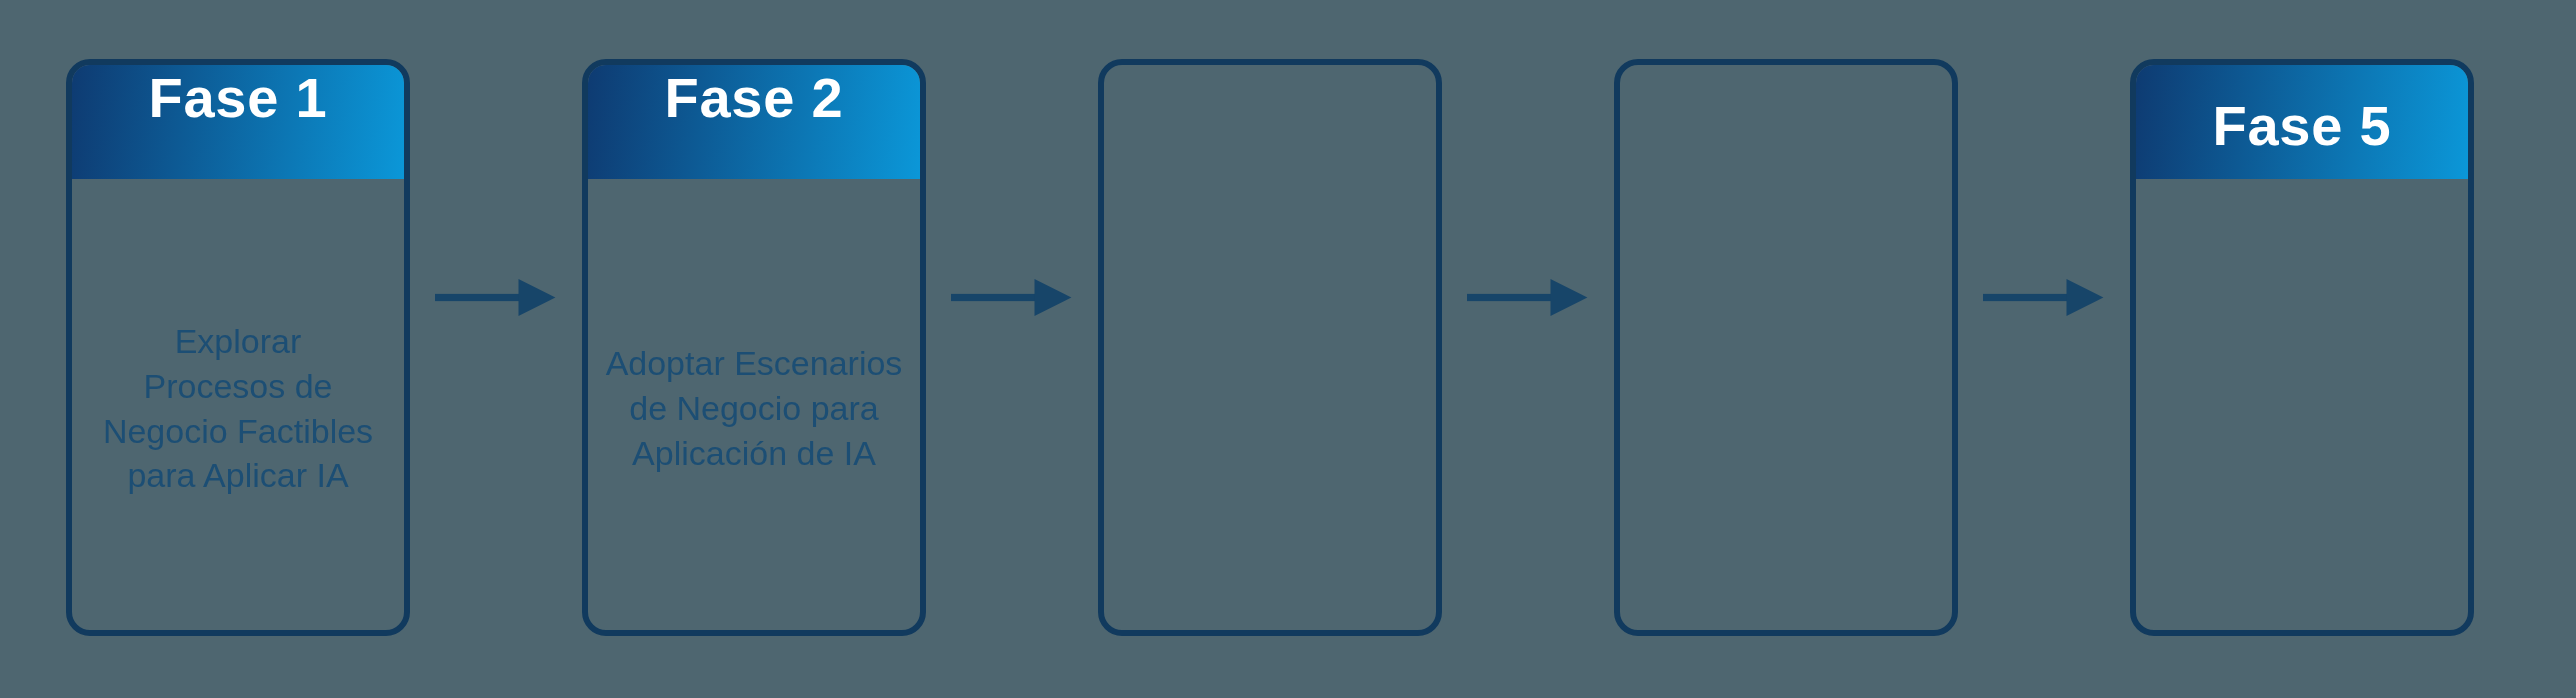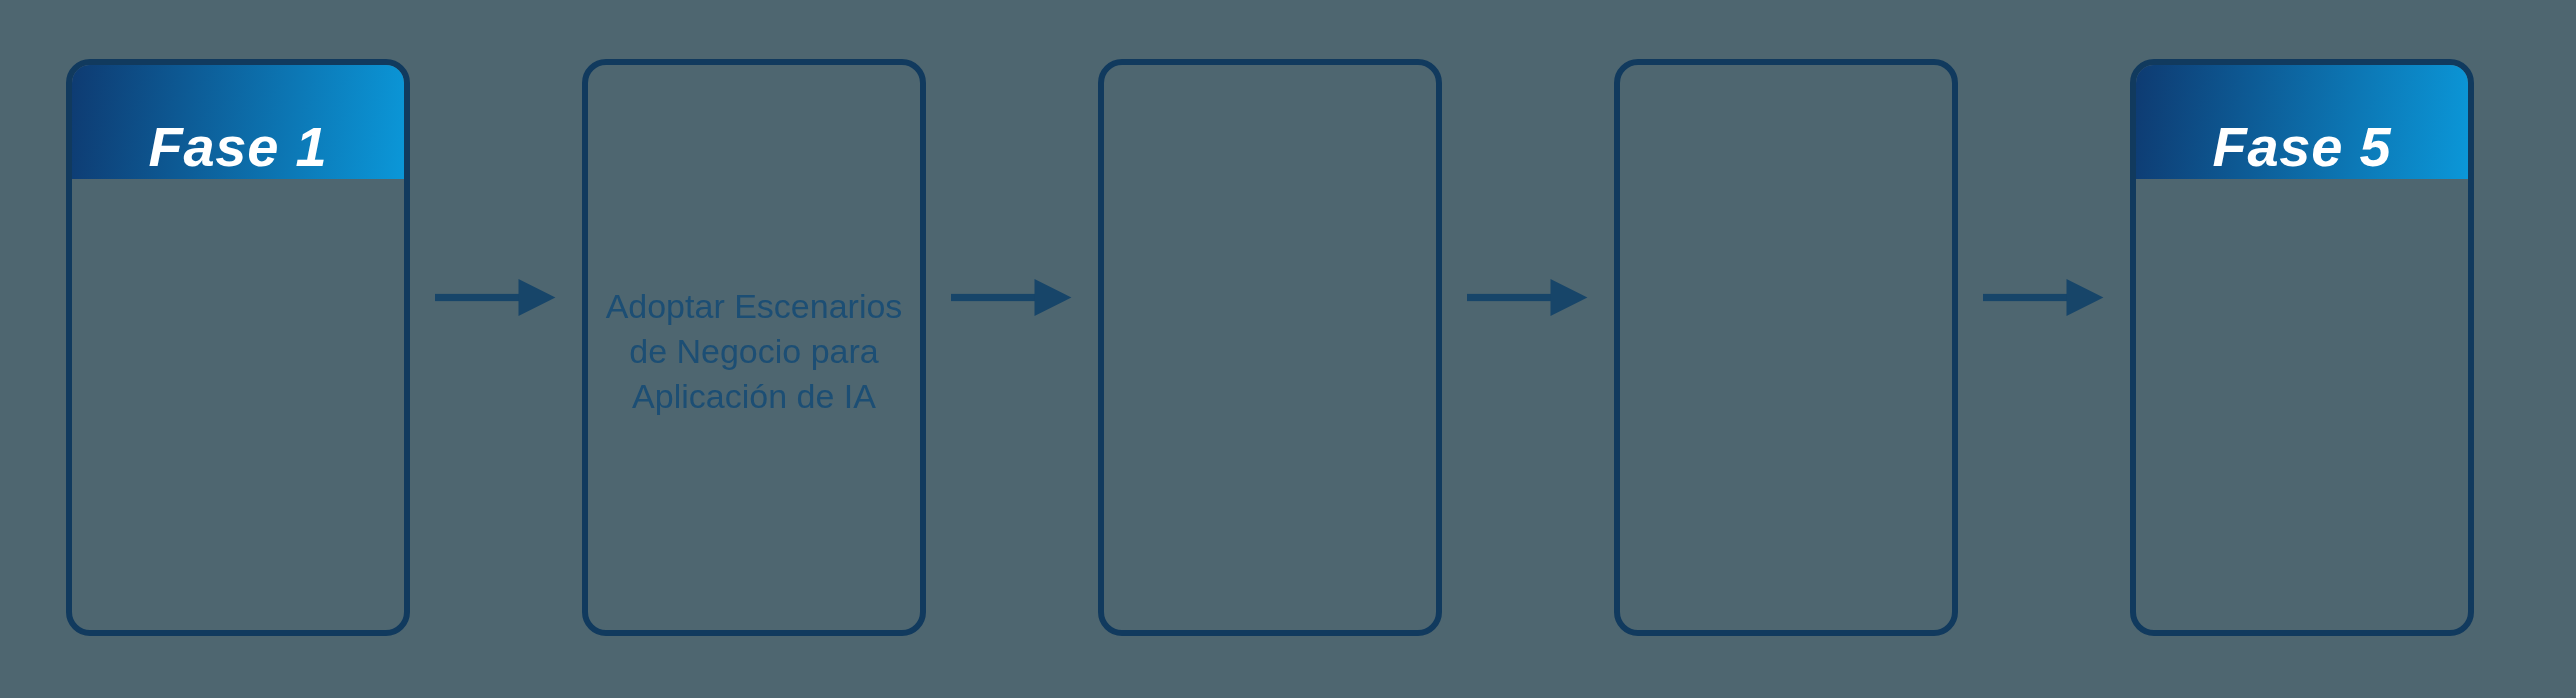--- a/index.html
+++ b/index.html
@@ -37,34 +37,33 @@
   }
   .card-header {
     height: 114px;
     flex: 0 0 114px;
     box-sizing: border-box;
     background: linear-gradient(96deg,
       var(--header-gradient-start, #0E3B72) 0%,
       var(--header-gradient-end, #0B97D8) 100%);
     border-radius: 16px 16px 0 0;
     display: flex;
-    align-items: flex-end;
+    align-items: flex-start;
     justify-content: center;
-    font-style: italic;
   }
   .phase-title {
     color: var(--header-text, #FFFFFF);
     font-size: 56px;
     font-weight: 700;
     letter-spacing: 0.8px;
     white-space: nowrap;
   }
   
   .phase-card:last-child .card-header {
-    padding-top: 9px;
+    padding-top: 28px;
   }
   .card-body {
     flex: 1 1 auto;
     display: flex;
     align-items: center;
     justify-content: center;
     text-align: center;
     padding: 8px 11.2px 0 11.2px;
   }
   .phase-description {
@@ -90,30 +89,39 @@
 </head>
 <body>
 
 <div class="canvas">
   <div class="flow-row">
 
     <div class="phase-card">
       <div class="card-header">
         <span class="phase-title">Fase 1</span>
       </div>
+      <div class="card-body">
+        <span class="phase-description">Explorar
+Procesos de
+Negocio Factibles
+para Aplicar IA</span>
+      </div>
     </div>
 
     <div class="arrow-cell">
       <svg viewBox="0 0 152 56" xmlns="http://www.w3.org/2000/svg" aria-hidden="true">
         <rect x="0" y="23.5" width="113" height="9" fill="currentColor"></rect>
         <path d="M104 5 L150 28 L104 51 Z" fill="currentColor"></path>
       </svg>
     </div>
 
     <div class="phase-card">
+      <div class="card-header">
+        <span class="phase-title">Fase 2</span>
+      </div>
       <div class="card-body">
         <span class="phase-description">Adoptar Escenarios
 de Negocio para
 Aplicación de IA</span>
       </div>
     </div>
 
     <div class="arrow-cell">
       <svg viewBox="0 0 152 56" xmlns="http://www.w3.org/2000/svg" aria-hidden="true">
         <rect x="0" y="23.5" width="113" height="9" fill="currentColor"></rect>

